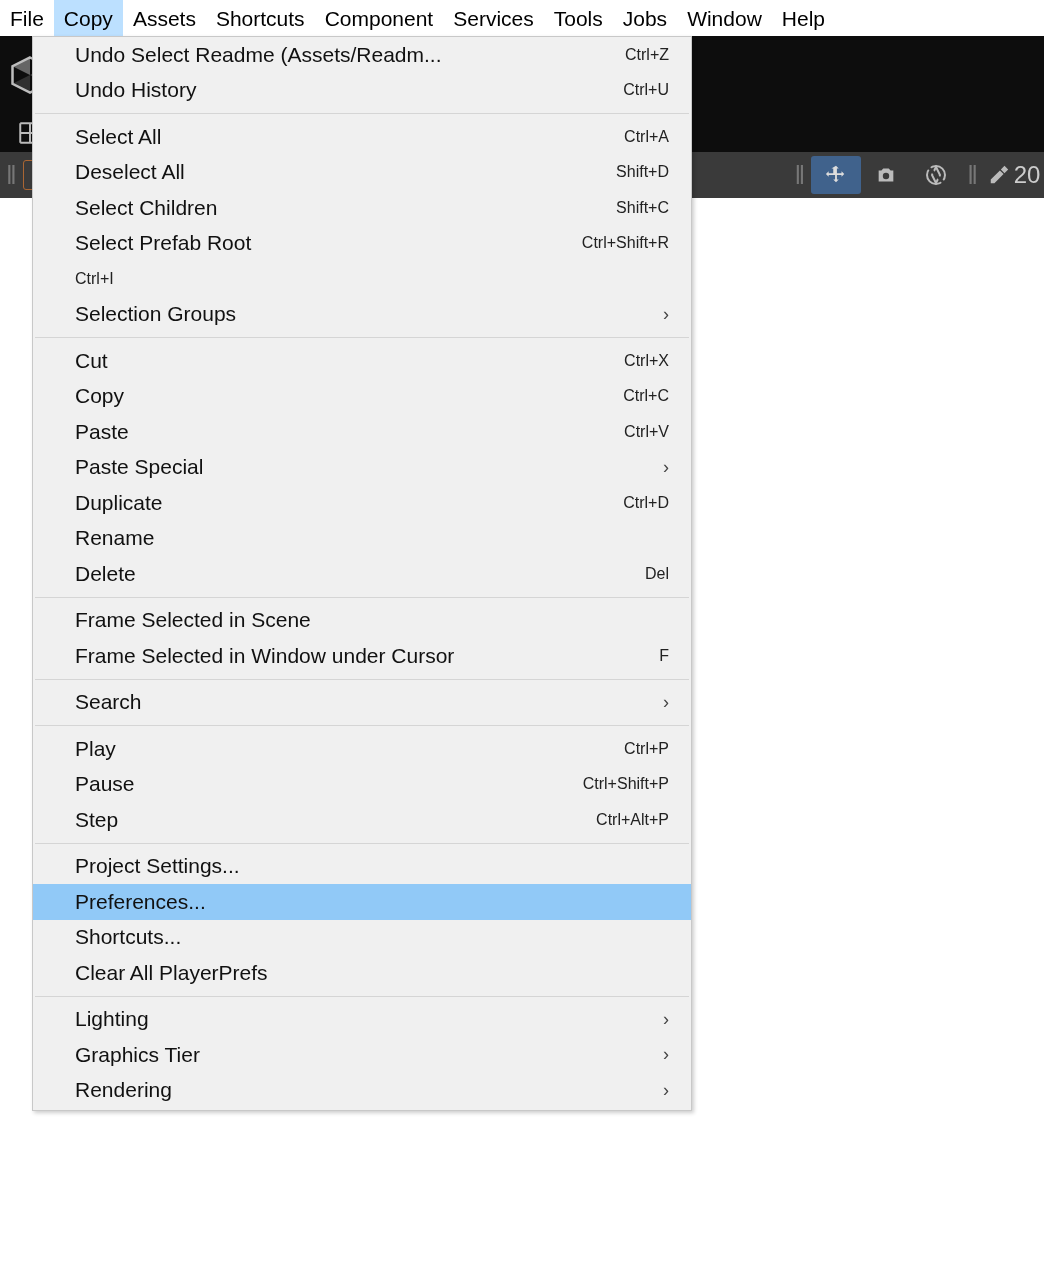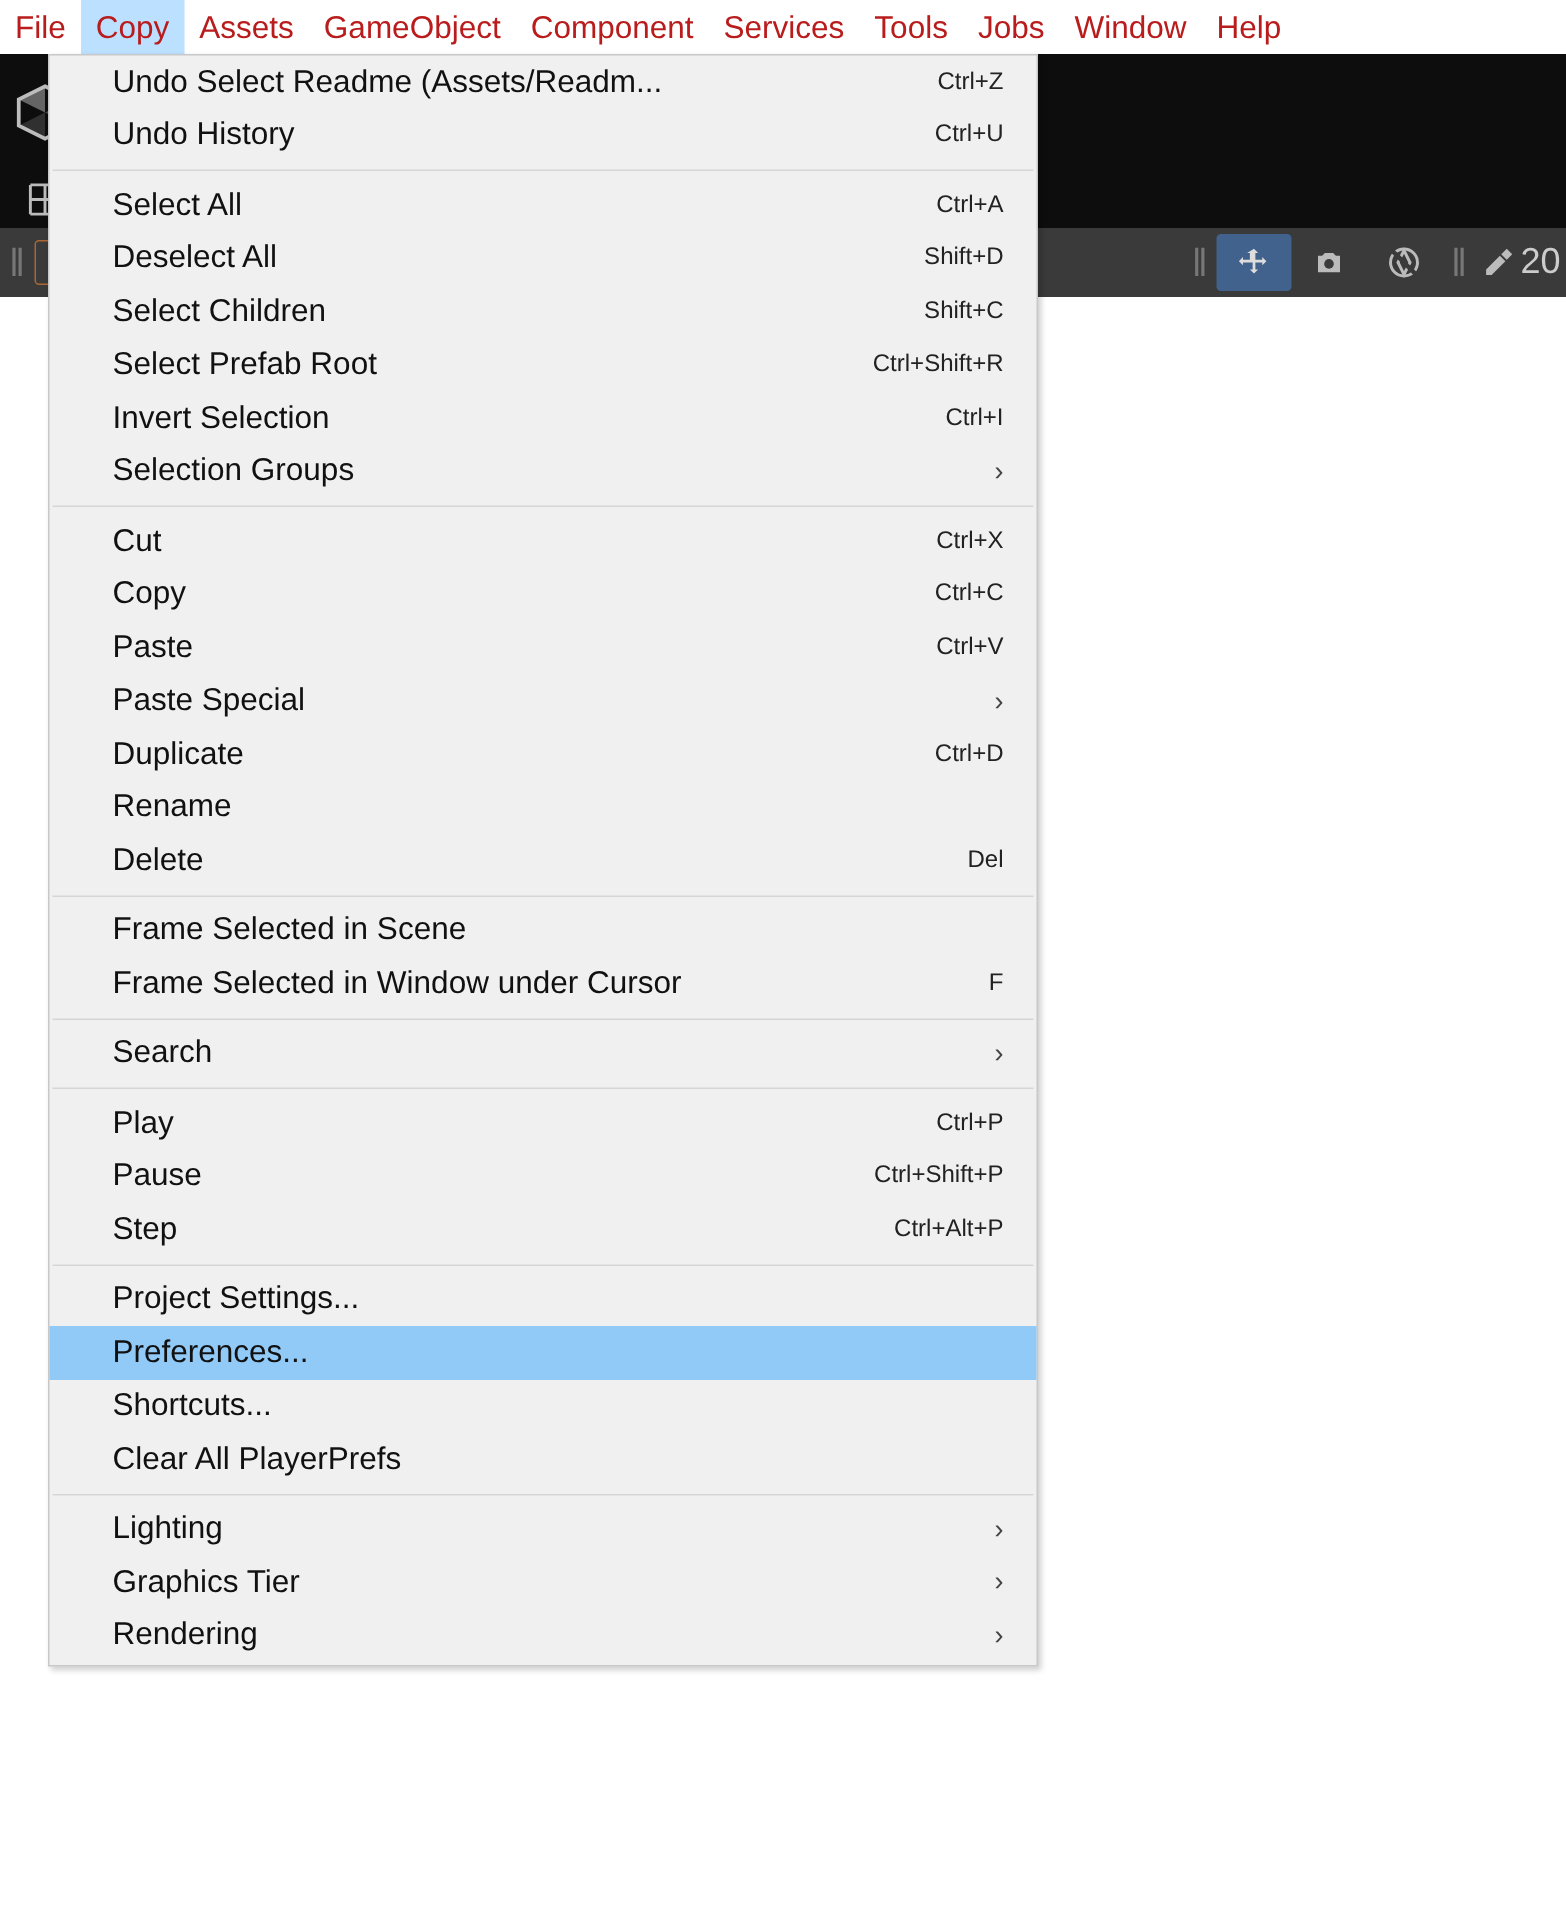--- a/index.html
+++ b/index.html
@@ -1,19 +1,19 @@
 <!DOCTYPE html>
 <html><head>
   <meta charset="utf-8">
   <style>
     * { margin: 0; padding: 0; box-sizing: border-box; font-family: "Segoe UI", "Malgun Gothic", Arial, sans-serif; }
     body { width: 1044px; height: 1283px; background: #fff; overflow: hidden; position: relative; }
 
     
-    .menubar { display: flex; align-items: stretch; height: 36px; background: #fff; font-size: 21px; color: #b91c1c; }
+    .menubar { display: flex; align-items: stretch; height: 36px; background: #fff; font-size: 21px; color: #000000; }
     .menubar-item { padding: 3px 10px 2px 10px; cursor: default; display:flex; align-items:center; }
     .menubar-item.active { background: #bce0ff; }
     .toolbar-upper { position: absolute; top: 36px; left: 0; right: 0; height: 116px; background: #0d0d0d; }
     .toolbar-lower { position: absolute; top: 152px; left: 0; right: 0; height: 46px; background: #3a3a3a; display:flex; align-items:center; }
     .unity-logo { position:absolute; top:55px; left:10px; width:40px; height:40px; }
     .unity-logo svg { width:100%; height:100%; }
     .grid-icon-box { position:absolute; top:113px; left:10px; width:40px; height:40px; display:flex; align-items:center; justify-content:center; color:#bbb; font-size:28px; }
 
     .tool-sep { color:#777; font-size:26px; padding:0 6px; }
     .tool-btn { width:50px; height:38px; display:flex; align-items:center; justify-content:center; color:#bbb; }
@@ -38,21 +38,21 @@
   <div class="menubar-item">
       <span>File</span>
     </div>
   <div class="menubar-item active">
       <span>Copy</span>
     </div>
   <div class="menubar-item">
       <span>Assets</span>
     </div>
   <div class="menubar-item">
-      <span>GameObject</span>
+      <span>Shortcuts</span>
     </div>
   <div class="menubar-item">
       <span>Component</span>
     </div>
   <div class="menubar-item">
       <span>Services</span>
     </div>
   <div class="menubar-item">
       <span>Tools</span>
     </div>
@@ -140,21 +140,20 @@
     </div>
     <div class="menu-item">
       <span class="menu-label">Select Children</span>
       <span class="menu-shortcut">Shift+C</span>
     </div>
     <div class="menu-item">
       <span class="menu-label">Select Prefab Root</span>
       <span class="menu-shortcut">Ctrl+Shift+R</span>
     </div>
     <div class="menu-item">
-      <span class="menu-label">Invert Selection</span>
       <span class="menu-shortcut">Ctrl+I</span>
     </div>
     <div class="menu-item">
       <span class="menu-label">Selection Groups</span>
       <span class="menu-arrow">›</span>
     </div>
     <div class="menu-sep"></div>
     <div class="menu-item">
       <span class="menu-label">Cut</span>
       <span class="menu-shortcut">Ctrl+X</span>

